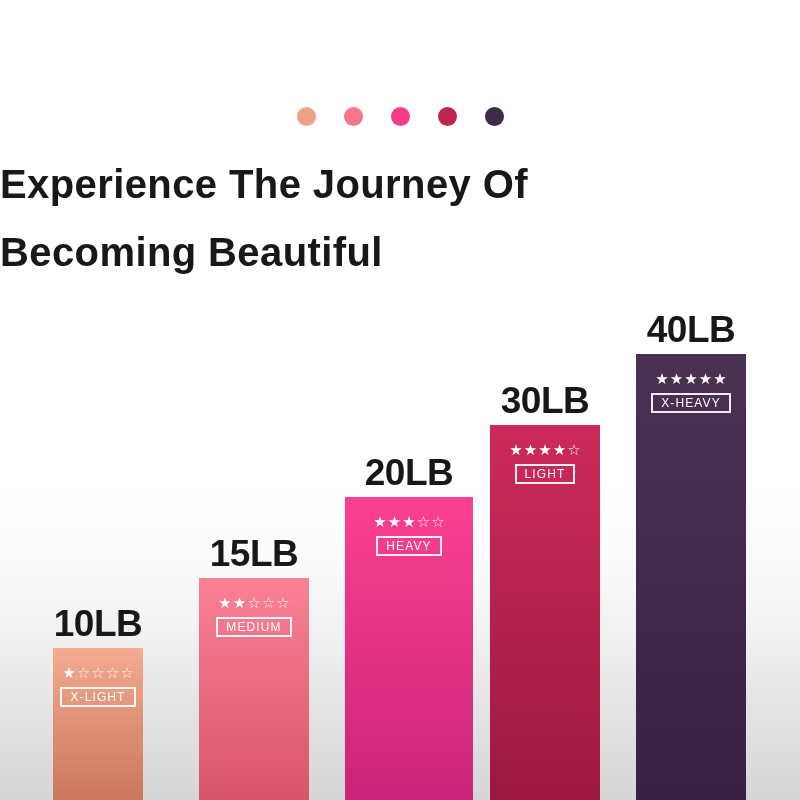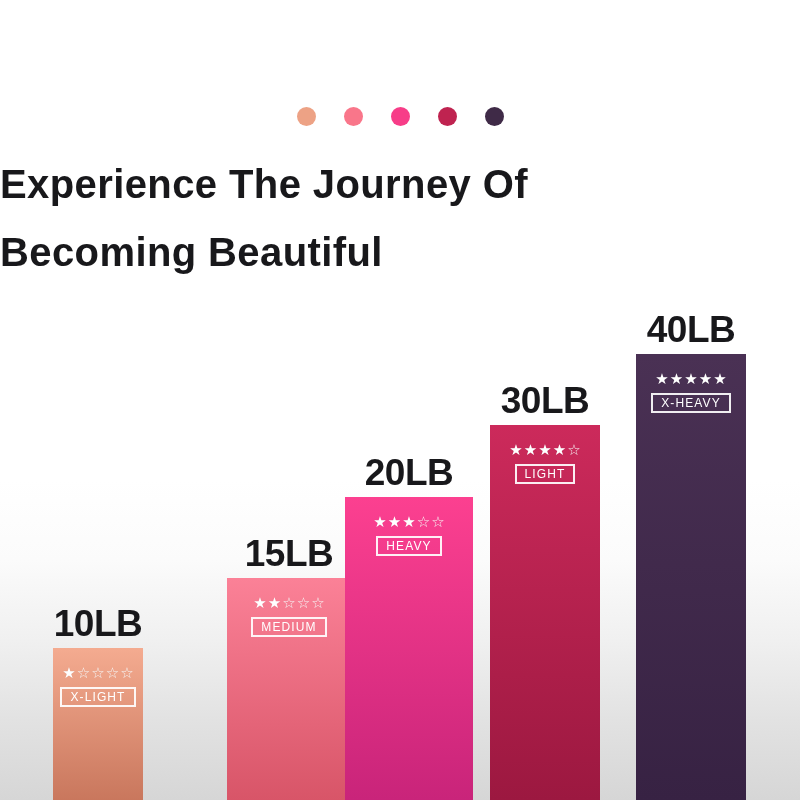--- a/index.html
+++ b/index.html
@@ -145,21 +145,21 @@
         <div class="star-row">
           <span class="star filled">★</span>
           <span class="star empty">☆</span>
           <span class="star empty">☆</span>
           <span class="star empty">☆</span>
           <span class="star empty">☆</span>
         </div>
         <div class="level-chip">X-LIGHT</div>
       </div>
     </div>
-    <div class="bar-group" style="left: 199px; width: 124px; height: 222px; margin-left: 28px;">
+    <div class="bar-group" style="left: 199px; width: 110px; height: 222px;">
       <div class="bar-caption">15LB</div>
       <div class="bar-body" style="background: linear-gradient(rgb(251, 129, 151) 0%, rgb(216, 85, 104) 100%);">
         <div class="star-row">
           <span class="star filled">★</span>
           <span class="star filled">★</span>
           <span class="star empty">☆</span>
           <span class="star empty">☆</span>
           <span class="star empty">☆</span>
         </div>
         <div class="level-chip">MEDIUM</div>

